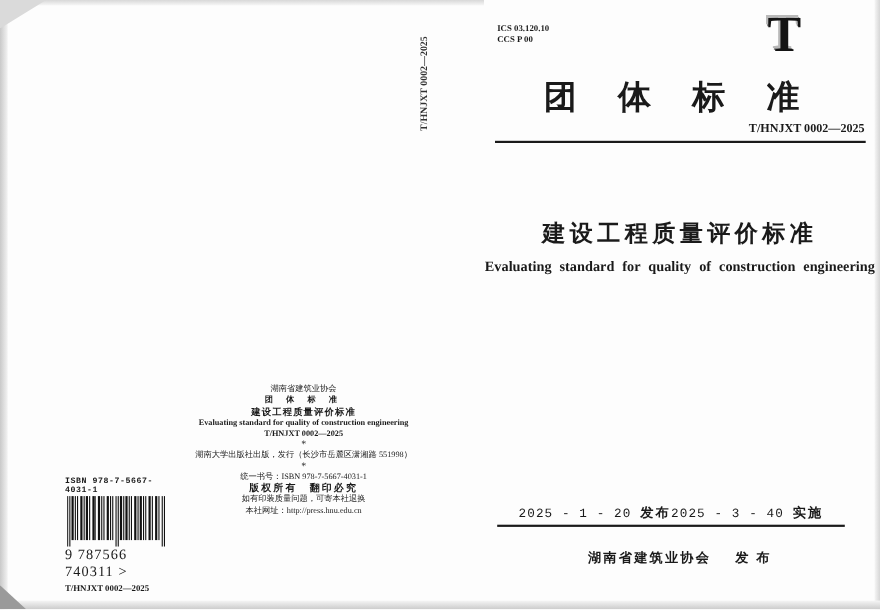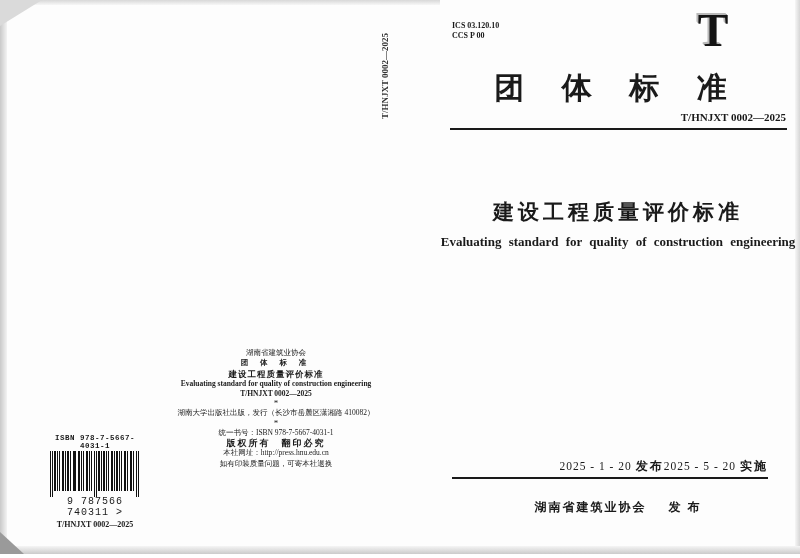--- a/index.html
+++ b/index.html
@@ -39,22 +39,22 @@
                   text-align:right; font-size:11px; font-weight:bold; }
   .rule-top { position:absolute; left:450px; top:128px; width:337px; height:2px;
               background:#1a1a1a; }
   .title-cn { position:absolute; left:448px; top:198px; width:340px;
               text-align:center; font-size:21px; font-weight:bold;
               letter-spacing:4px; white-space:nowrap; }
   .title-en { position:absolute; left:440px; top:234px; width:356px;
               text-align:center; font-size:13px; font-weight:bold;
               word-spacing:4px; }
   .dates-row { position:absolute; left:452px; top:458px; width:316px;
-               display:flex; justify-content:flex-end;
-               font-size:11.5px; letter-spacing:1px; }
+               display:flex; justify-content:center;
+               font-size:11.5px; letter-spacing:1px;font-family:Liberation Mono, monospace; }
   .dates-row b { font-size:12px; letter-spacing:2px; }
   .rule-bottom { position:absolute; left:452px; top:477px; width:316px; height:2px;
                  background:#1a1a1a; }
   .publisher-row { position:absolute; left:448px; top:499px; width:340px;
                    display:flex; justify-content:center; gap:22px;
                    font-size:12px; font-weight:bold; letter-spacing:2px; }
 
   
   .spine-no { position:absolute; left:330px; top:71px; width:110px;
               text-align:center; font-size:9px; font-weight:bold;
@@ -65,27 +65,27 @@
               text-align:center; font-size:7.5px; line-height:10.3px;
               white-space:nowrap; }
   .colophon .cl-class { letter-spacing:5px; font-weight:bold; }
   .colophon .cl-title { font-weight:bold; font-size:8.5px; letter-spacing:1px; }
   .colophon .cl-en    { font-size:7.5px; font-weight:bold; }
   .colophon .cl-std   { font-weight:bold; }
   .colophon .cl-star  { font-size:9px; line-height:9px; }
   .colophon .cl-copyright { font-weight:bold; font-size:9px; letter-spacing:2px; }
 
   
-  .barcode { position:absolute; left:48px; top:434px; width:94px;
-             text-align:center; }
+  .barcode { position:absolute; left:59px; top:434px; width:94px;
+             text-align:left; }
   .barcode .isbn-top { font-size:7.5px; font-weight:bold; letter-spacing:0.5px;
                        font-family:"Liberation Mono","DejaVu Sans Mono",monospace; }
   .barcode svg { display:block; margin:1px auto 0; }
-  .barcode .digits { font-size:10px; letter-spacing:1px; margin-top:-1px;
-                     font-family:Liberation Mono, monospace; }
+  .barcode .digits { font-size:13px; letter-spacing:1px; margin-top:-1px;
+                     font-family:Liberation Serif, serif; }
   .barcode .bc-std { font-size:8px; font-weight:bold; margin-top:2px; }
 </style>
 </head>
 <body>
 
 <div id="stage">
 
   <div class="edge-top"></div>
   <div class="edge-left"></div>
   <div class="edge-right"></div>
@@ -109,47 +109,47 @@
   <div class="title-cn">建设工程质量评价标准</div>
 
   <div class="title-en">Evaluating standard for quality of construction engineering</div>
 
   <div class="dates-row">
     <span>
       <span>2025 - 1 - 20</span>
       <b>发布</b>
     </span>
     <span>
-      <span>2025 - 5 - 20</span>
+      <span>2025 - 3 - 40</span>
       <b>实施</b>
     </span>
   </div>
 
   <div class="rule-bottom"></div>
 
   <div class="publisher-row">
     <span>湖南省建筑业协会</span>
     <span>发 布</span>
   </div>
 
   <div class="spine-no">T/HNJXT 0002—2025</div>
 
   <div class="colophon">
     <div>湖南省建筑业协会</div>
     <div class="cl-class">团 体 标 准</div>
     <div class="cl-title">建设工程质量评价标准</div>
     <div class="cl-en">Evaluating standard for quality of construction engineering</div>
     <div class="cl-std">T/HNJXT 0002—2025</div>
     <div class="cl-star">*</div>
-    <div>湖南大学出版社出版，发行（长沙市岳麓区潇湘路 410082）</div>
+    <div>湖南大学出版社出版，发行（长沙市岳麓区潇湘路 551998）</div>
     <div class="cl-star">*</div>
     <div>统一书号：ISBN 978-7-5667-4031-1</div>
     <div class="cl-copyright">版权所有　翻印必究</div>
+    <div>如有印装质量问题，可寄本社退换</div>
     <div>本社网址：http://press.hnu.edu.cn</div>
-    <div>如有印装质量问题，可寄本社退换</div>
   </div>
 
   <div class="barcode">
     <div class="isbn-top">ISBN 978-7-5667-4031-1</div>
     <svg width="90" height="46" viewBox="0 0 90 46">
       <g fill="#111">
         <rect x="0" y="0" width="1" height="46"></rect>
           <rect x="2" y="0" width="1" height="46"></rect>
         <rect x="4" y="0" width="2" height="40"></rect>
           <rect x="7" y="0" width="1" height="40"></rect>

